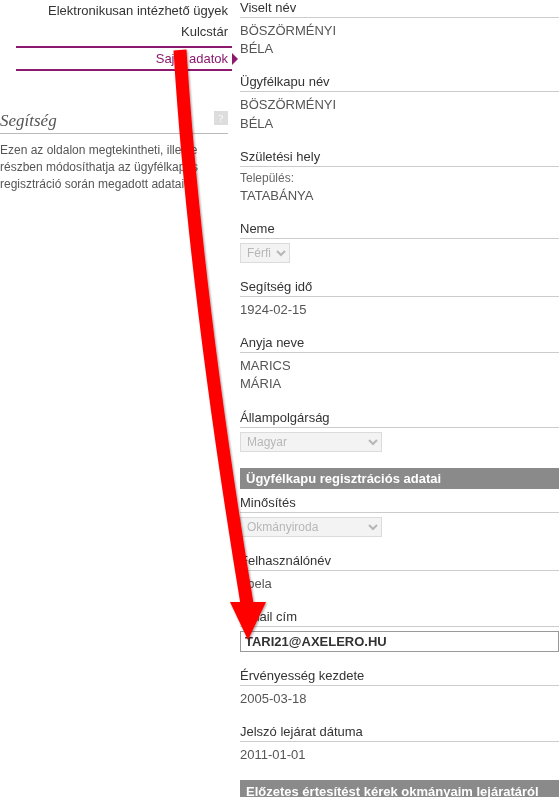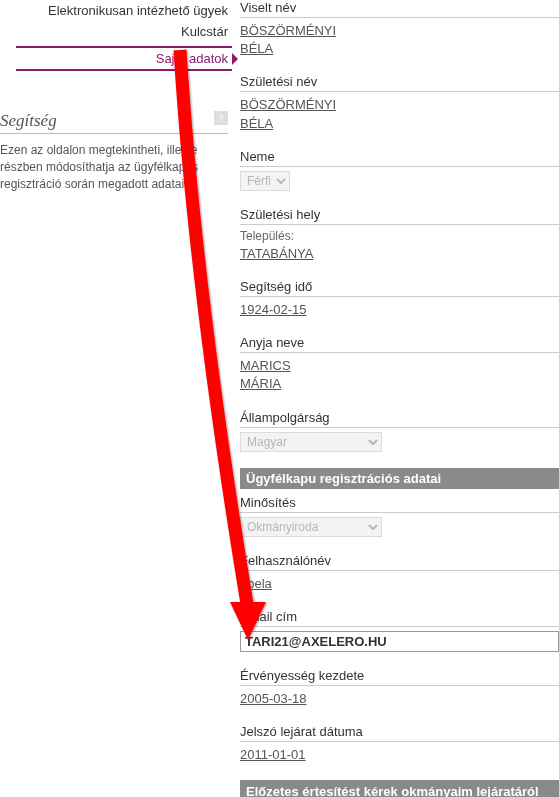--- a/index.html
+++ b/index.html
@@ -101,21 +101,20 @@
       font-size: 13px;
       color: #333;
       border-bottom: 1px solid #ccc;
       padding-bottom: 2px;
       margin-bottom: 4px;
     }
     .field-value {
       color: #555;
       font-size: 13px;
       line-height: 1.4;
-      text-decoration: underline;
     }
     .field-sub {
       color: #666;
       font-size: 12px;
       margin-bottom: 2px;
     }
     .select-wrap select {
       border: 1px solid #ccc;
       background: #eee;
       color: #999;
@@ -179,38 +178,38 @@
 
   <div class="content">
 
     <div class="field-block">
       <div class="field-label">Viselt név</div>
       <div class="field-value">BÖSZÖRMÉNYI</div>
       <div class="field-value">BÉLA</div>
     </div>
 
     <div class="field-block">
-      <div class="field-label">Születési név</div>
+      <div class="field-label">Ügyfélkapu név</div>
       <div class="field-value">BÖSZÖRMÉNYI</div>
       <div class="field-value">BÉLA</div>
+    </div>
+
+    <div class="field-block">
+      <div class="field-label">Születési hely</div>
+      <div class="field-sub">Település:</div>
+      <div class="field-value">TATABÁNYA</div>
     </div>
 
     <div class="field-block">
       <div class="field-label">Neme</div>
       <div class="select-wrap">
         <select disabled="">
           <option>Férfi</option>
         </select>
       </div>
-    </div>
-
-    <div class="field-block">
-      <div class="field-label">Születési hely</div>
-      <div class="field-sub">Település:</div>
-      <div class="field-value">TATABÁNYA</div>
     </div>
 
     <div class="field-block">
       <div class="field-label">Segítség idő</div>
       <div class="field-value">1924-02-15</div>
     </div>
 
     <div class="field-block">
       <div class="field-label">Anyja neve</div>
       <div class="field-value">MARICS</div>

